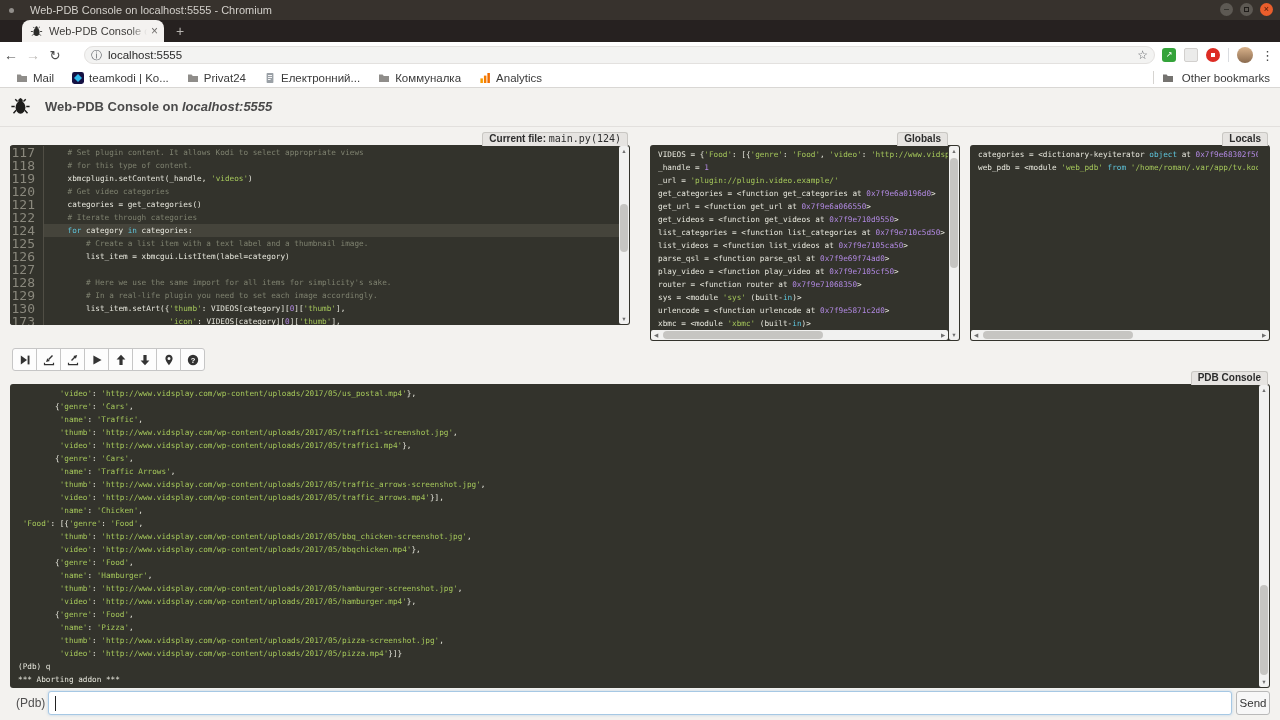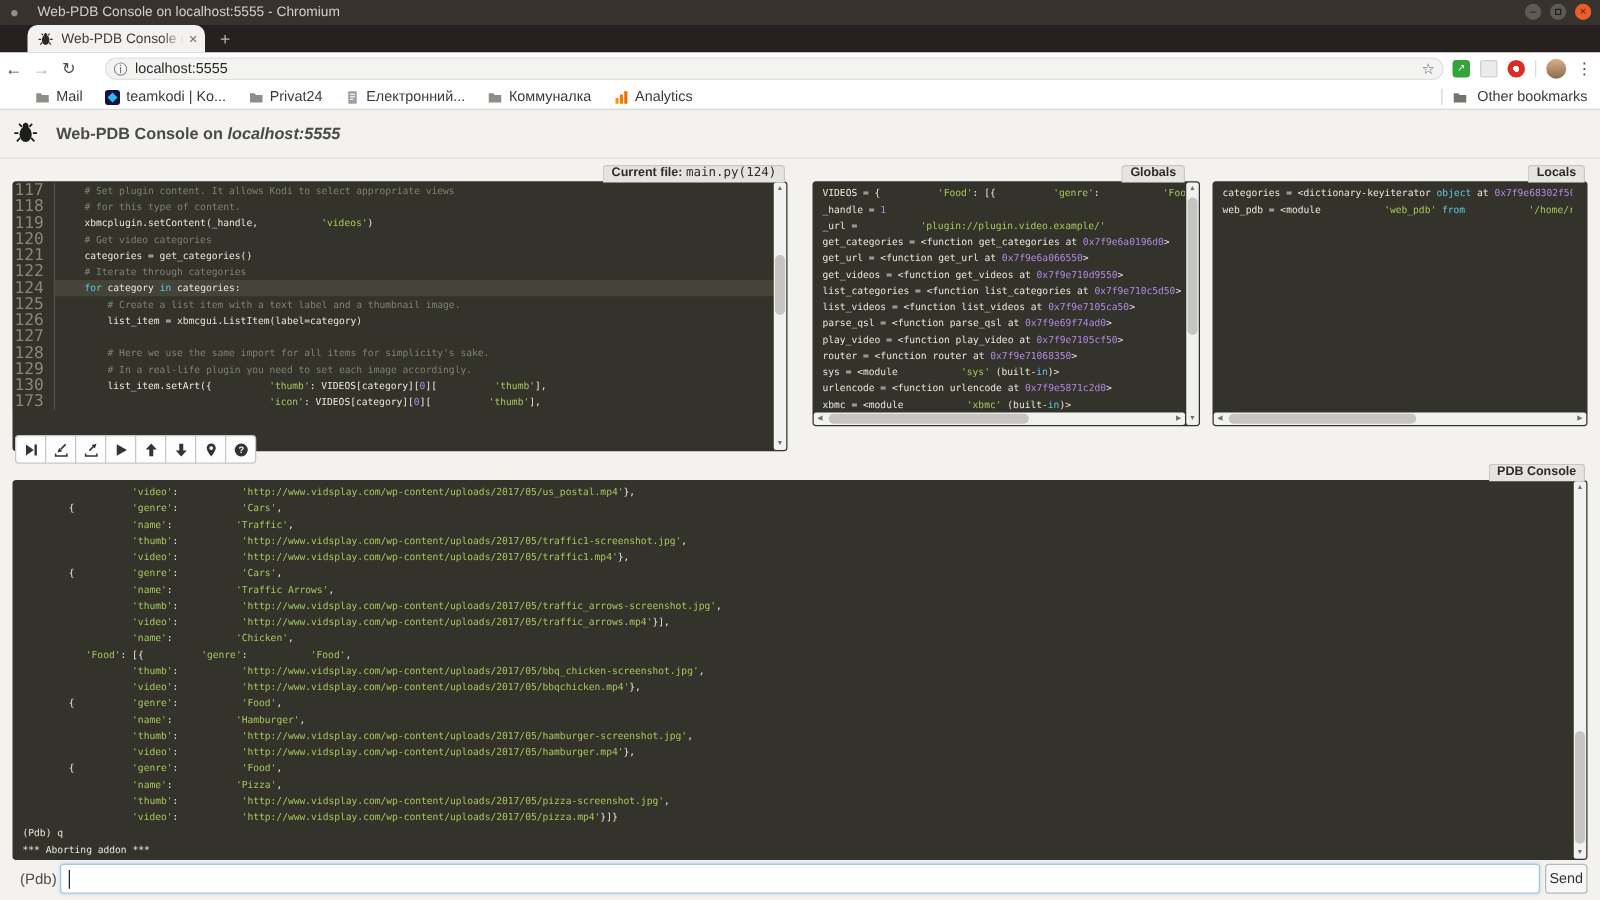--- a/index.html
+++ b/index.html
@@ -37,21 +37,21 @@
   .tb-right { position:absolute; right:6px; top:0; height:26px; display:flex; align-items:center; gap:8px; }
   .tb-sep { width:1px; height:14px; background:#dadce0; }
   .ext { width:14px; height:14px; }
   .ext.green { background:#34a33a; border-radius:3px; color:#fff; font-size:8px; line-height:14px; text-align:center; }
   .ext.gray { background:#ebebea; border:1px solid #d2d0ce; border-radius:2px; }
   .ext.red { border-radius:50%; background:radial-gradient(circle at 50% 50%, #ffffff 0 2.5px, #dd2c24 2.5px 7px); }
   .avatar { width:16px; height:16px; border-radius:50%; background:linear-gradient(#d9b28b,#8a6a4e); }
   .menu-dots { font-size:13px; color:#4c4c4c; }
 
   
-  .bookmarksbar { position:absolute; left:0; top:68px; width:1280px; height:20px; background:#ffffff; border-bottom:1px solid #d9d7d4; display:flex; align-items:center; padding:0 20px; }
+  .bookmarksbar { position:absolute; left:0; top:68px; width:1280px; height:20px; background:#ffffff; border-bottom:1px solid #d9d7d4; display:flex; align-items:center; padding:0 8px; }
   .bm-list { display:flex; align-items:center; gap:18px; margin-left:8px; }
   .bm { display:flex; align-items:center; gap:5px; cursor:default; }
   .bm-icon { width:12px; height:12px; color:#8f8d8a; }
   .bm-icon svg { width:12px; height:12px; display:block; }
   .bm-label { font-size:11.5px; color:#3a3a3a; white-space:nowrap; }
   .bm-right { position:absolute; right:10px; display:flex; align-items:center; gap:8px; }
   .bm-rsep { width:1px; height:13px; background:#d6d4d1; }
 
   
   .page-header { position:absolute; left:10px; top:96px; display:flex; align-items:center; gap:14px; }
@@ -60,39 +60,39 @@
   .hdr-title { font-size:13px; font-weight:600; color:#4a4a4a; }
   .hdr-title i { font-style:italic; }
   .hdr-divider { position:absolute; left:0; top:126px; width:1280px; height:1px; background:#e2e0dd; }
 
   
   .panel { position:absolute; background:#33332c; border-radius:3px; overflow:hidden; }
   .panel-wrap { position:absolute; }
   .panel-label { position:absolute; right:2px; top:-13px; height:14px; background:#e6e4e1; border:1px solid #c9c7c3; border-bottom:none; border-radius:3px 3px 0 0; font-size:10px; font-weight:bold; color:#2c2c2c; line-height:12px; padding:0 6px; z-index:5; white-space:nowrap; }
   .panel-label .mono { font-weight:normal; font-size:10px; }
 
-  #wrap-code   { left:10px;  top:145px; width:620px; height:216px;border-radius:18px; }
+  #wrap-code   { left:10px;  top:145px; width:620px; height:180px;border-radius:18px; }
   #wrap-globals{ left:650px; top:145px; width:310px; height:196px; }
   #wrap-locals { left:970px; top:145px; width:300px; height:196px; }
   #wrap-console{ left:10px;  top:384px; width:1260px; height:304px; }
   .panel-body { position:absolute; inset:0; }
   #wrap-globals .panel-label { right:12px; }
 
   .code-lines { position:absolute; left:0; top:1px; right:11px; bottom:0; overflow:hidden; }
   .code-row { display:flex; height:13px; line-height:13px; font-family:"DejaVu Sans Mono",monospace; font-size:7.7px; }
   .code-row.current { background:var(--hl,#45443b); }
   .gut { flex:none; width:34px; text-align:right; padding-right:8px; color:#8a887d; border-right:1px solid #504e45; background:#33332c; font-size:13px; }
   .ct { white-space:pre; padding-left:5px; color:var(--plain,#e6e6dc); }
 
   .mono-lines { position:absolute; left:0; top:3px; right:12px; bottom:10px; overflow:hidden; padding-left:8px; }
   #wrap-console .mono-lines { bottom:2px; right:12px; }
   .mono-line { height:13px; line-height:13px; white-space:pre; font-family:"DejaVu Sans Mono",monospace; font-size:7.7px; color:var(--plain,#e6e6dc); }
 
   .tok-cm { color:var(--comment,#7e816f); }
-  .tok-st { color:var(--string,#a4c65a);margin-left:46px; }
+  .tok-st { color:var(--string,#a4c65a); }
   .tok-kw { color:var(--keyword,#5ec5dc); }
   .tok-nu { color:var(--number,#b088e0); }
   .tok-pl { color:var(--plain,#e6e6dc); }
 
   
   .vscroll { position:absolute; right:1px; top:1px; bottom:1px; width:10px; background:#f1f1f0; border-radius:2px; }
   .hscroll { position:absolute; left:1px; right:12px; bottom:1px; height:10px; background:#f1f1f0; border-radius:2px; }
   .sb-btn { position:absolute; width:10px; height:10px; font-size:5.5px; color:#6f6f6f; text-align:center; line-height:10px; }
   .vscroll .sb-btn.up { top:0; } .vscroll .sb-btn.down { bottom:0; }
   .hscroll .sb-btn.left { left:0; } .hscroll .sb-btn.right { right:0; }

